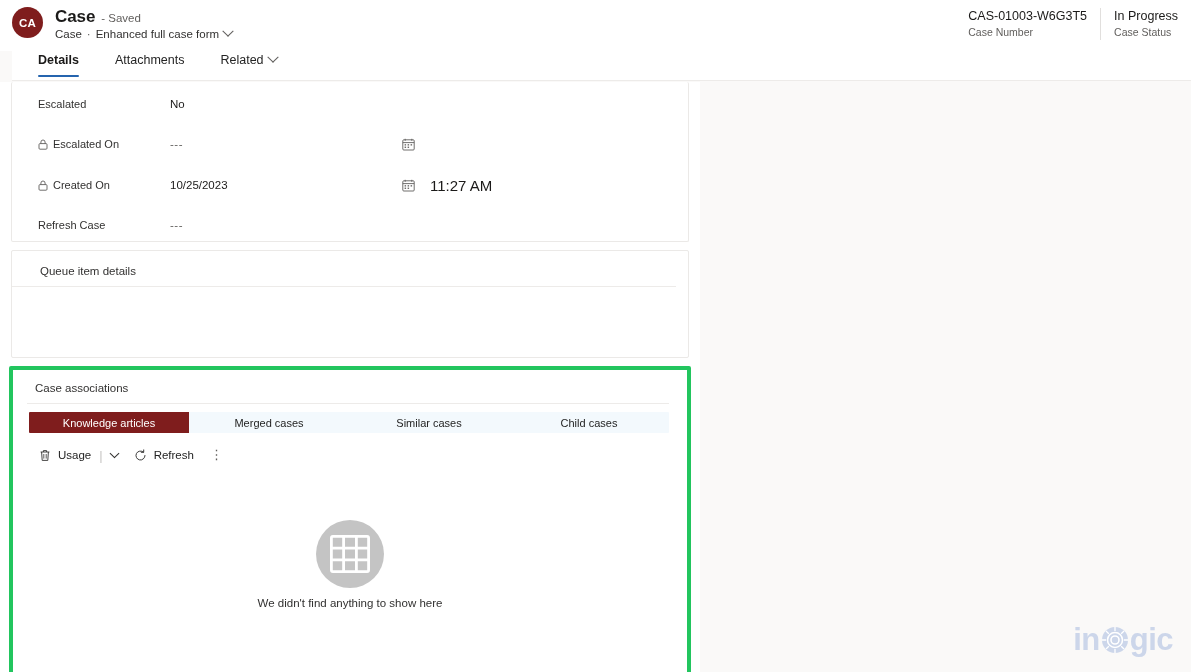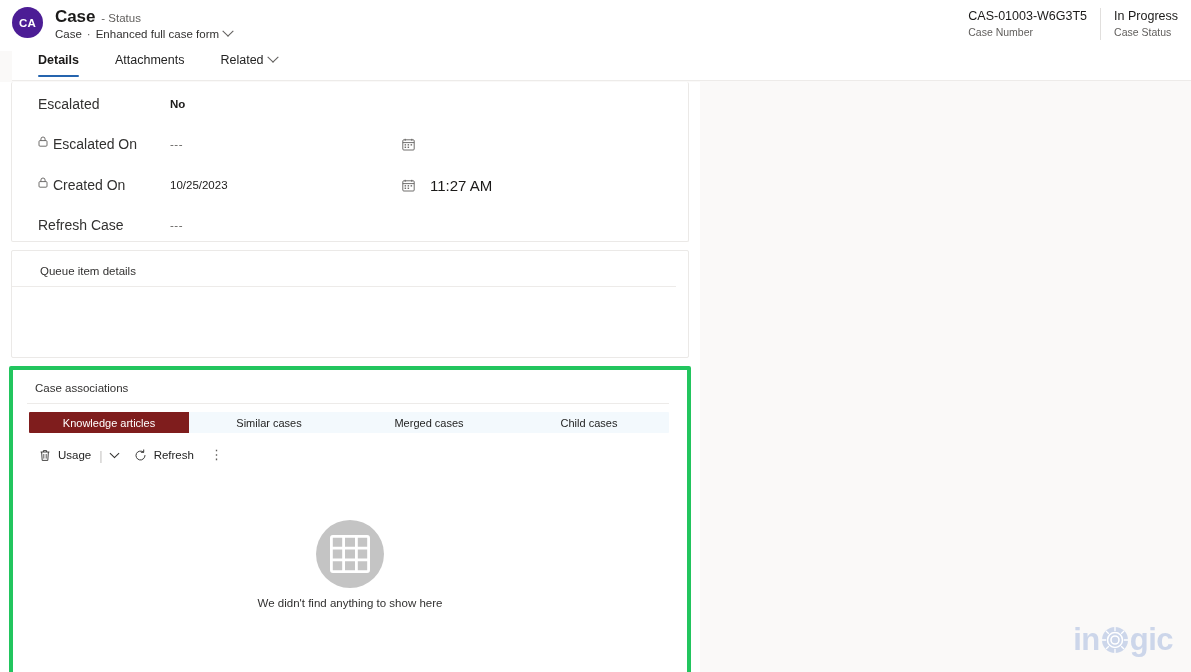--- a/index.html
+++ b/index.html
@@ -12,21 +12,21 @@
   }
 
   
   .app-header {
     position: absolute; left: 0; top: 0; width: 1191px; height: 51px;
     background: #ffffff;
   }
   .avatar {
     position: absolute; left: 12px; top: 7px;
     width: 31px; height: 31px; border-radius: 50%;
-    background: #4c1d95;
+    background: #7f1d1d;
     color: #ffffff;
     font-size: 11.5px; font-weight: 600;
     display: flex; align-items: center; justify-content: center;
     letter-spacing: .3px;
   }
   .title-row {
     position: absolute; left: 55px; top: 7px;
     display: flex; align-items: baseline; gap: 6px;
   }
   .rec-title { font-size: 17px; font-weight: 600; color: #1b1a19; letter-spacing: -.1px; }
@@ -91,28 +91,28 @@
   }
 
   
   #card-fields { top: 0px; height: 160px; border-top: none; }
   .field-row {
     position: absolute; left: 0; right: 0; height: 40px;
     display: flex; align-items: center;
   }
   .field-label {
     position: absolute; left: 26px; width: 150px;
-    font-size: 14px; color: #323130;
-    display: flex; align-items: flex-start; gap: 5px;
+    font-size: 11px; color: #323130;
+    display: flex; align-items: center; gap: 5px;
   }
   .field-value {
     position: absolute; left: 158px;
     font-size: 11.5px; color: #1b1a19;
   }
-  .field-value.bold { font-weight: 700; }
+  .field-value.bold { font-weight: 400; }
   .field-dash { color: #605e5c; letter-spacing: .5px; }
   .cal-icon { position: absolute; left: 390px; }
   .time-value { position: absolute; left: 418px; font-size: 15px; color: #1b1a19; }
 
   svg.ico { display: block; }
 
   
   #card-queue { top: 168px; height: 108px; }
   .card-title {
     font-size: 11.5px; color: #323130;
@@ -210,21 +210,21 @@
   .watermark .wm-o { display: inline-flex; align-items: center; }
 </style>
 </head>
 <body>
 
 <div class="app-header">
   <div class="avatar">CA</div>
 
   <div class="title-row">
     <span class="rec-title">Case</span>
-    <span class="rec-saved">- Status</span>
+    <span class="rec-saved">- Saved</span>
   </div>
 
   <div class="subtitle-row">
     <span>Case</span>
     <span class="sub-dot">·</span>
     <span>Enhanced full case form</span>
     <span class="chev"></span>
   </div>
 
   <div class="hdr-right">
@@ -332,24 +332,24 @@
     <div class="assoc-inner">
 
       <div class="assoc-title">Case associations</div>
       <div class="assoc-rule"></div>
 
       <div class="pivot">
         <div class="pivot-item active">
           <span>Knowledge articles</span>
         </div>
         <div class="pivot-item">
+          <span>Merged cases</span>
+        </div>
+        <div class="pivot-item">
           <span>Similar cases</span>
-        </div>
-        <div class="pivot-item">
-          <span>Merged cases</span>
         </div>
         <div class="pivot-item">
           <span>Child cases</span>
         </div>
       </div>
 
       <div class="cmdbar">
         <div class="cmd">
           <span>
             <svg class="ico" width="12" height="13" viewBox="0 0 12 13" fill="none">

